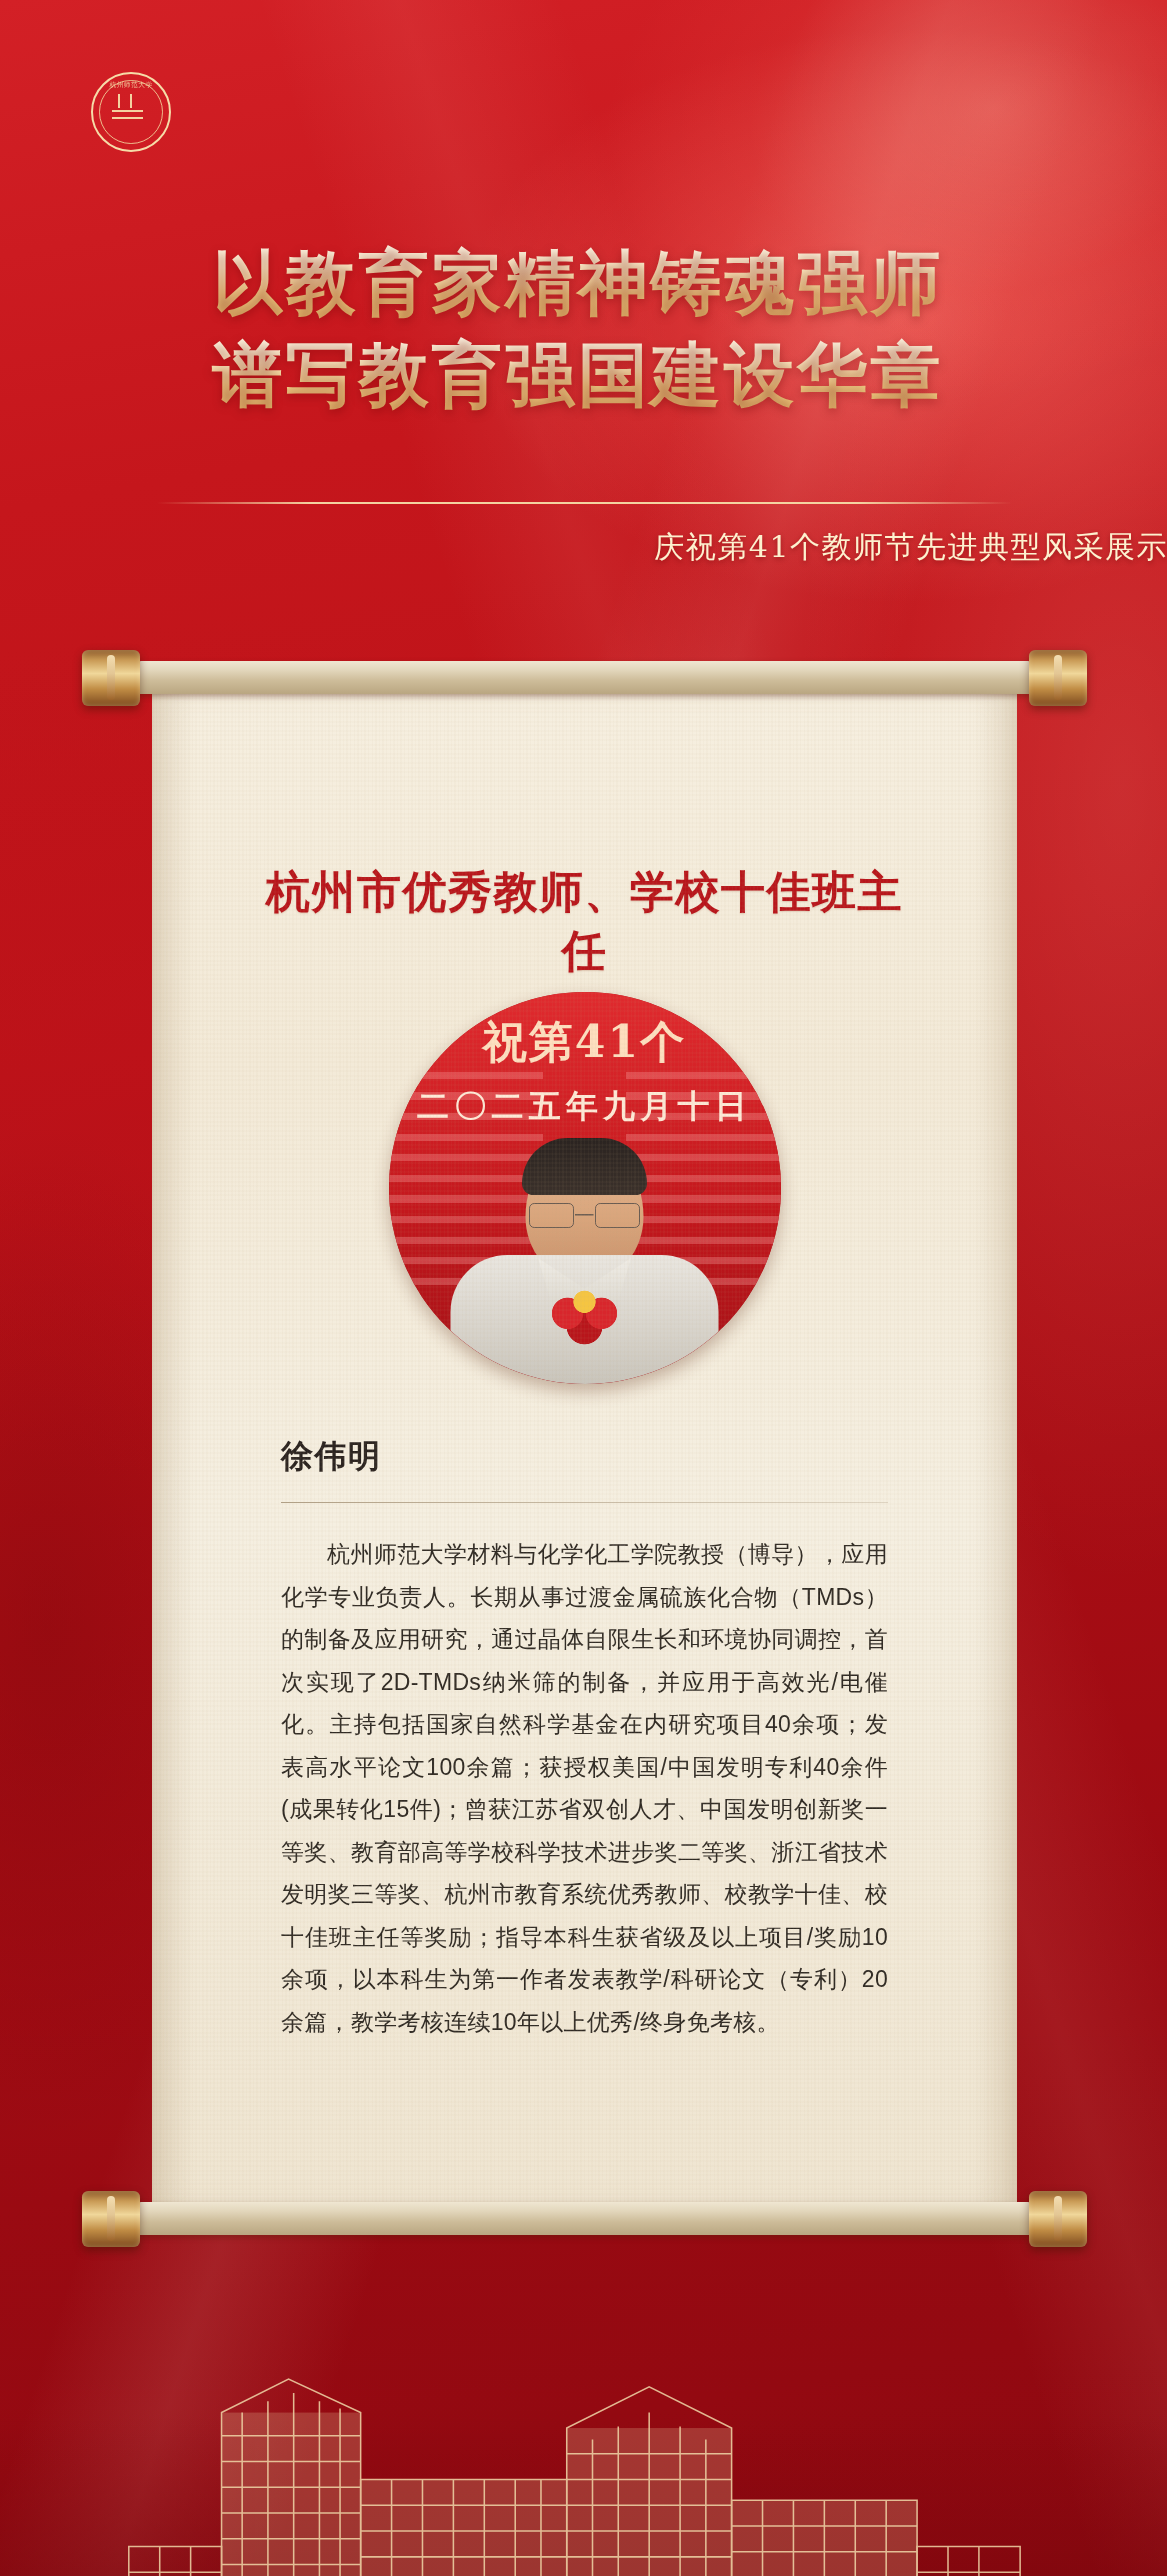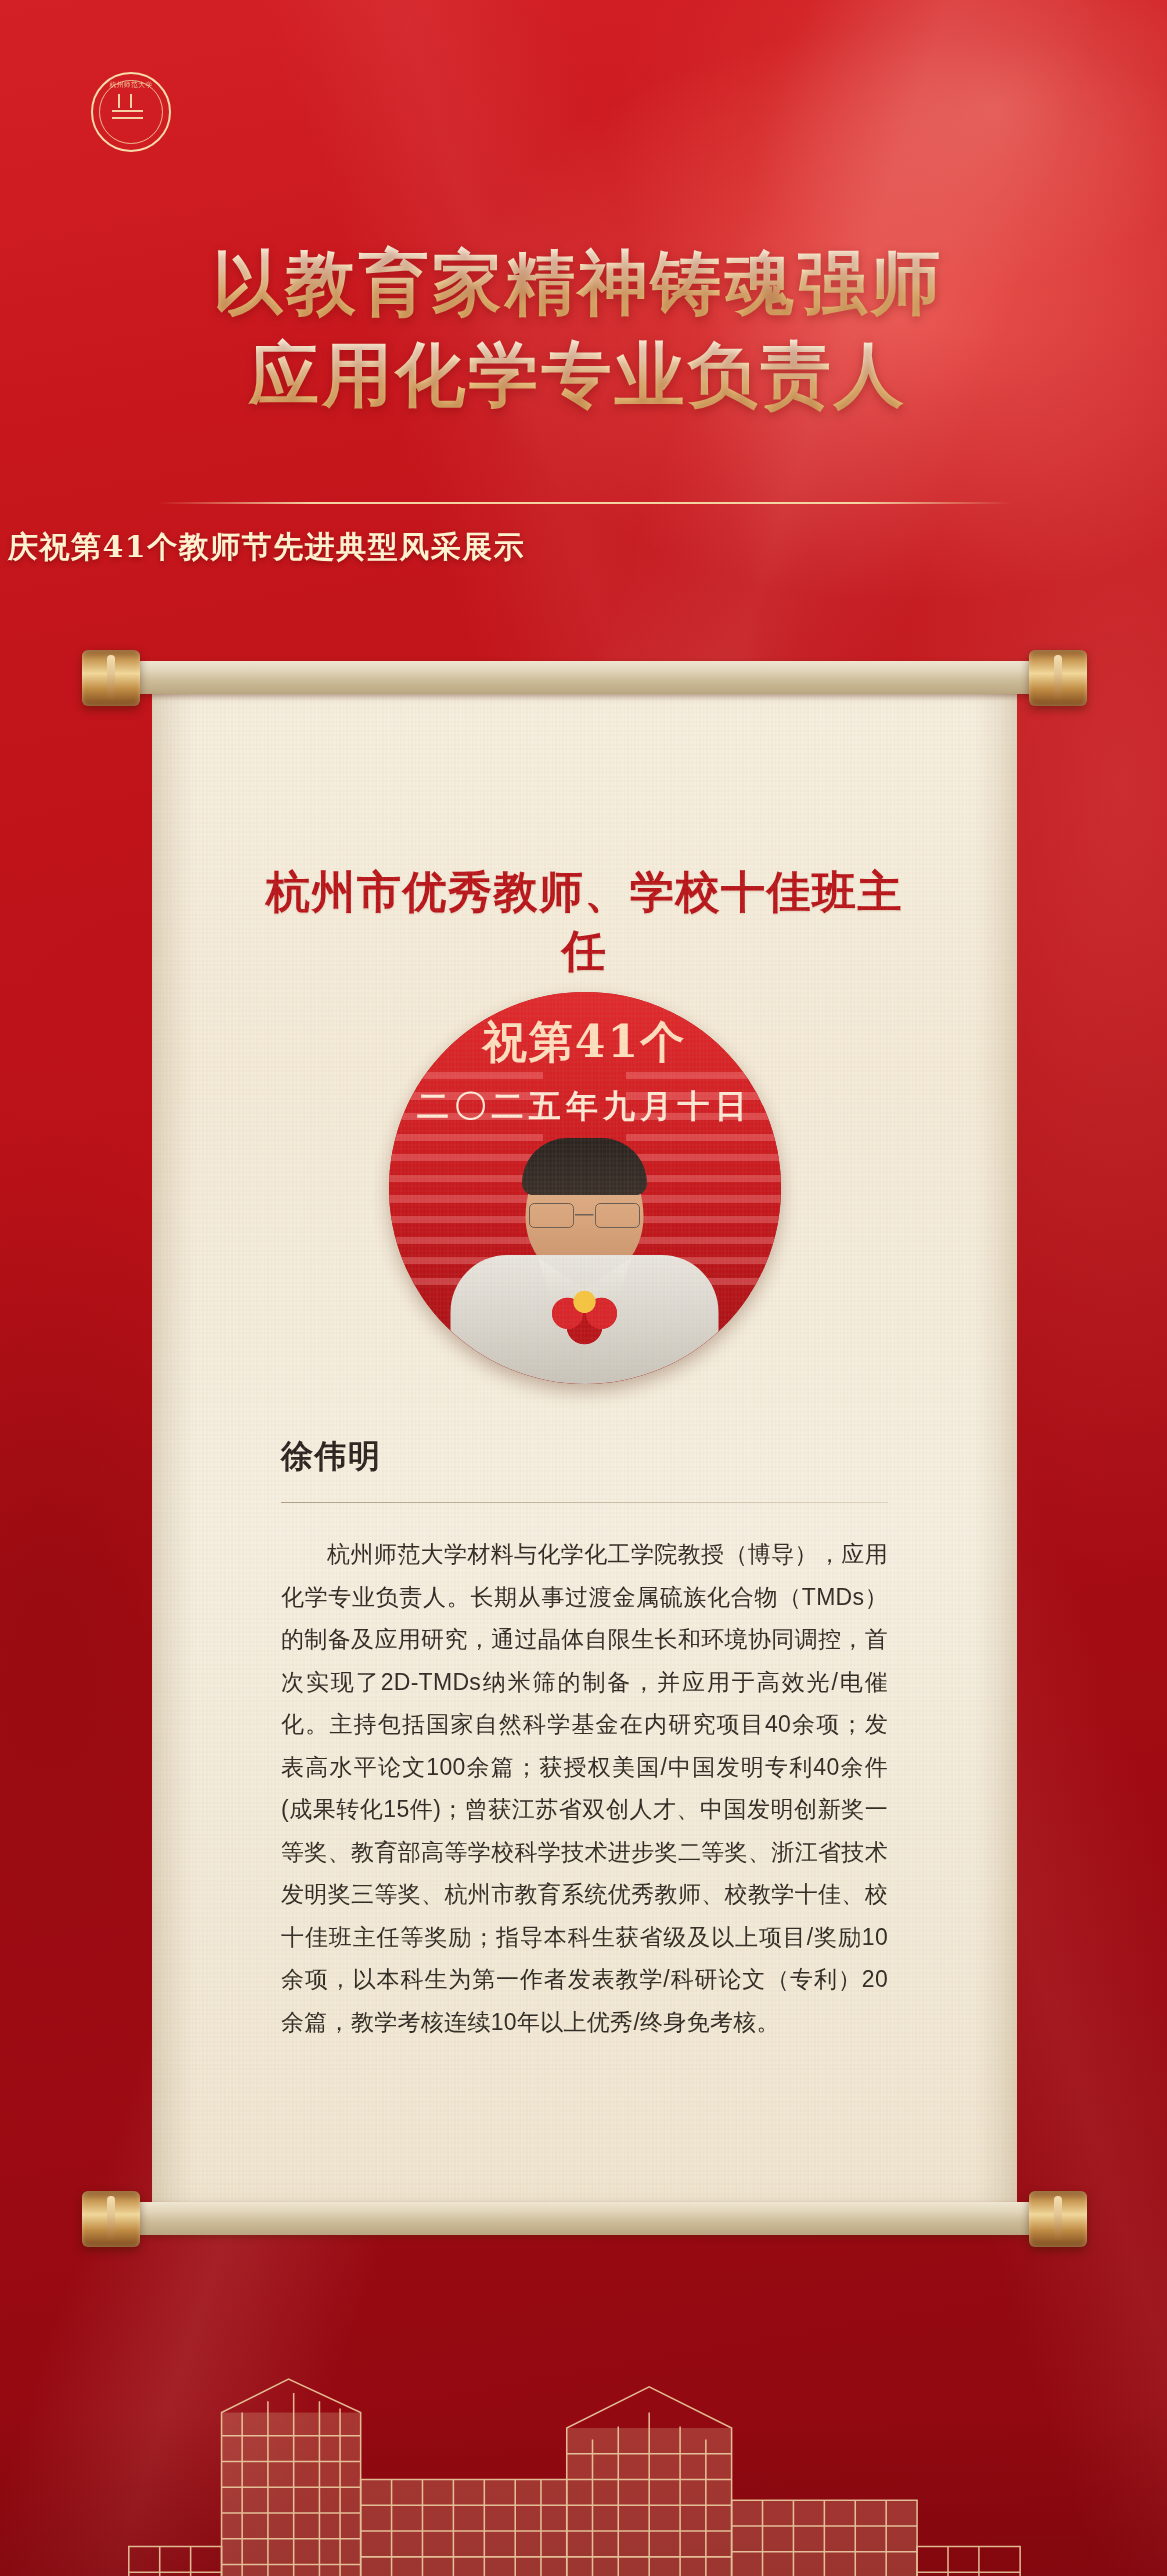--- a/index.html
+++ b/index.html
@@ -139,25 +139,25 @@
     display: flex;
     justify-content: center;
   }
   .rule {
     width: 855px;
     height: 1.5px;
     background: linear-gradient(90deg, rgba(246,220,168,0) 0%, rgba(246,220,168,.95) 18%, rgba(246,220,168,.95) 82%, rgba(246,220,168,0) 100%);
   }
   .subhead {
     position: absolute;
-    left: 8px; right: 0;
+    left: 0; right: 0;
     top: 527px;
-    text-align: left;
-    font-family: "DejaVu Serif", "Liberation Serif", serif;
-    font-weight: 700;
+    text-align: right;
+    font-family: "DejaVu Serif", "Liberation Serif", serif;
+    font-weight: 400;
     font-size: 30px;
     letter-spacing: 1.5px;
     color: #fdf1cf;
     text-shadow: 0 1.5px 5.2px rgba(100,0,0,.45);
   }
 
   
   .scroll {
     position: absolute;
     left: 82px;
@@ -449,21 +449,21 @@
 
   <div class="logo-block">
     <div class="logo-seal">
       <div class="seal-arc">杭州师范大学</div>
       <div class="seal-inner"></div>
     </div>
   </div>
 
   <div class="headline">
     <div class="line">以教育家精神铸魂强师</div>
-    <div class="line">应用化学专业负责人</div>
+    <div class="line">谱写教育强国建设华章</div>
   </div>
   <div class="rule-wrap">
     <div class="rule"></div>
   </div>
   <div class="subhead">庆祝第41个教师节先进典型风采展示</div>
 
   <div class="scroll">
     <div class="scroll-paper">
 
       <div class="award-title">杭州市优秀教师、学校十佳班主任</div>

